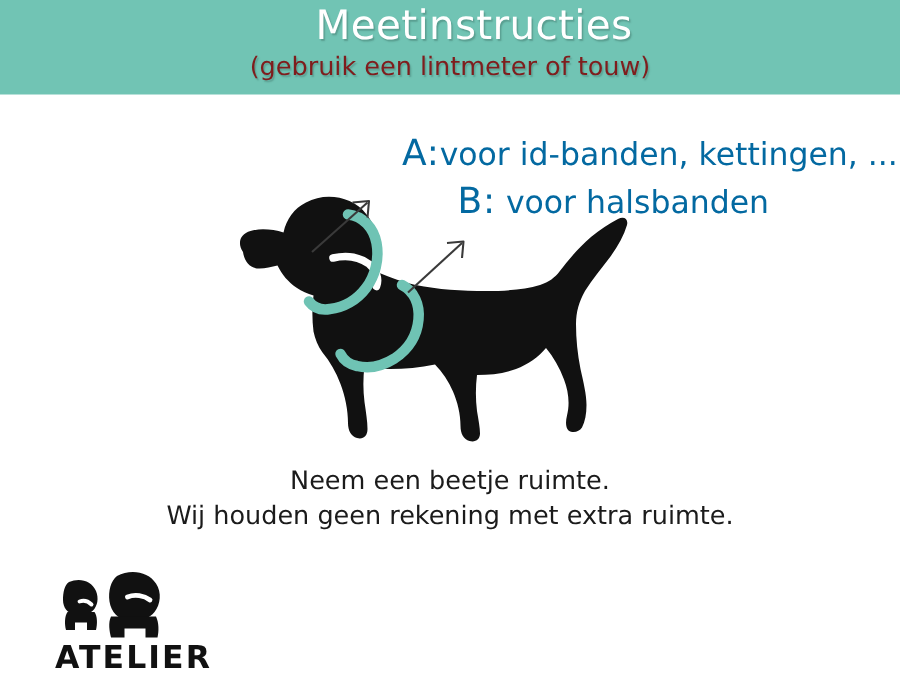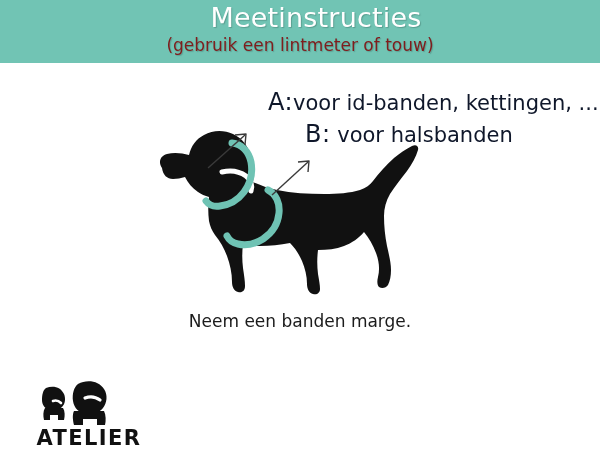--- a/index.html
+++ b/index.html
@@ -55,21 +55,21 @@
     font-weight: 400;
     line-height: 22px;
     text-shadow: 1px 1px 1px rgba(60,110,100,0.40);
     font-family: "DejaVu Sans", "Liberation Sans", sans-serif;
   }
 
   
   .legend-line {
     position: absolute;
     white-space: nowrap;
-    color: #0f172a;
+    color: #0369a1;
     font-size: 21px;
     line-height: 24px;
     font-family: "DejaVu Sans", "Liberation Sans", sans-serif;
   }
   #legend-a {
     left: 268px;
     top: 90px;
   }
   #legend-b {
     left: 305px;
@@ -266,21 +266,22 @@
 
       <g stroke="#3a3a3a" stroke-width="1.4" fill="none">
         <line x1="122" y1="95" x2="158" y2="62"></line>
         <polyline points="148,62 159,61 158,72" stroke-linejoin="round"></polyline>
       </g>
 
     </svg>
   </div>
 
   <div id="footnote">
-    <span class="fn-line">Neem een banden marge.</span>
+    <span class="fn-line">Neem een beetje ruimte.</span>
+    <span class="fn-line">Wij houden geen rekening met extra ruimte.</span>
   </div>
 
   <div id="logo">
 
     <div id="logo-mark">
       <svg viewBox="0 0 84 48" xmlns="http://www.w3.org/2000/svg">
 
         <g fill="#111111">
           <path d="M 14,10 C 21,7 29,9 32,16 C 34,21 33,26 30,29
                    C 27,32 22,33 18,32 C 13,31 10,27 10,22

